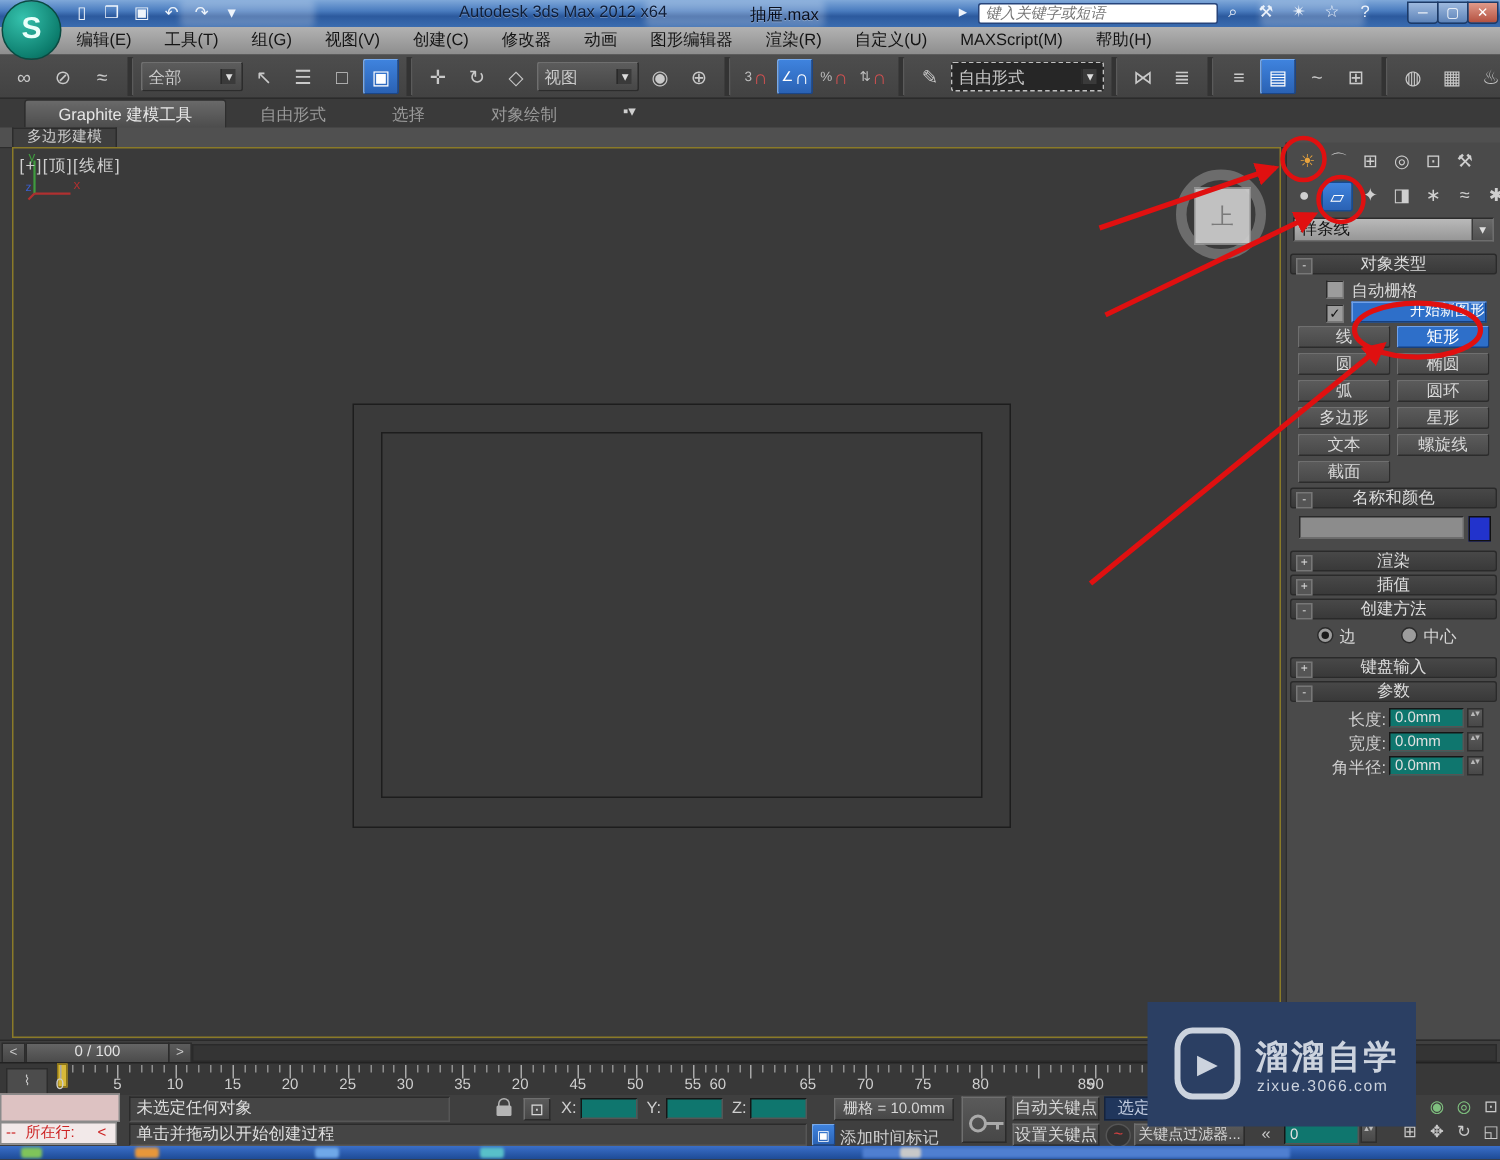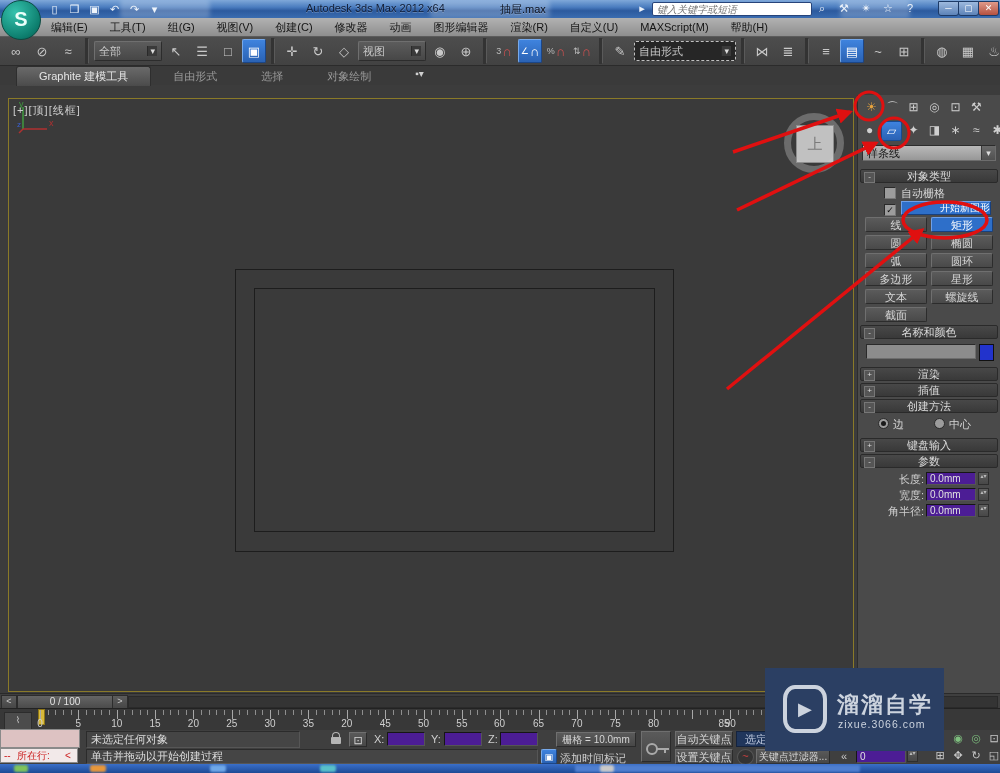--- a/index.html
+++ b/index.html
@@ -87,21 +87,21 @@
     color:#ddd;font-size:8px;line-height:8px;text-align:center;}
   .chk{display:inline-block;width:10px;height:10px;background:#9c9c9c;border:1px solid;border-color:#2a2a2a #777 #777 #2a2a2a;
     vertical-align:-2px;margin-right:5px;font-size:9px;line-height:10px;text-align:center;color:#111;}
   .bluebar{background:#2e6fc9;color:#fff;border:1px solid;border-color:#6fa0e8 #17407e #17407e #6fa0e8;}
   .ot-grid{position:absolute;left:7px;top:122px;width:130px;display:grid;grid-template-columns:62px 62px;gap:3px 4px;}
   .pbtn{height:15px;background:linear-gradient(#5b5b5b,#494949);border:1px solid;border-color:#6f6f6f #2c2c2c #2c2c2c #6f6f6f;
     border-radius:2px;color:#d8d8d8;font-size:11px;line-height:14px;text-align:center;box-sizing:border-box;}
   .pbtn.hl{background:#2e6fc9;border-color:#6fa0e8 #17407e #17407e #6fa0e8;color:#fff;}
   .pbtn.ghost{visibility:hidden;}
   .inset{background:#8c8c8c;border:1px solid;border-color:#2a2a2a #6d6d6d #6d6d6d #2a2a2a;box-sizing:border-box;}
-  .dinset{background:#4c1d95;border:1px solid;border-color:#161616 #555 #555 #161616;color:#e0e0e0;box-sizing:border-box;}
+  .dinset{background:#0f766e;border:1px solid;border-color:#161616 #555 #555 #161616;color:#e0e0e0;box-sizing:border-box;}
   .spin{display:inline-block;width:11px;height:13px;background:linear-gradient(#5c5c5c,#484848);border:1px solid #2e2e2e;
     color:#b9b9b9;font-size:6px;line-height:6px;text-align:center;box-sizing:border-box;}
   .prow{position:absolute;left:6px;width:134px;height:14px;}
   .prow .plabel{position:absolute;right:74px;top:0;color:#cfcfcf;font-size:11px;}
   .prow .pfield{position:absolute;left:62px;top:0;width:50px;height:13px;font-size:10px;padding-left:3px;line-height:12px;}
   .prow .spin{position:absolute;left:114px;top:0;}
   .radio{display:inline-block;width:9px;height:9px;border-radius:50%;background:#9c9c9c;border:1px solid #2a2a2a;
     vertical-align:-1px;margin-right:4px;position:relative;}
   .radio.sel::after{content:"";position:absolute;left:2px;top:2px;width:5px;height:5px;border-radius:50%;background:#1a1a1a;}
 
@@ -385,20 +385,23 @@
 
   <div id="ribbon1" class="abs">
     <span style="display:flex;align-items:flex-end;">
 
     <span class="rtab active">Graphite 建模工具</span>
         <span class="rtab">自由形式</span>
         <span class="rtab">选择</span>
         <span class="rtab">对象绘制</span>
       </span>
     <span id="ribbon-min">▪▾</span>
+  </div>
+  <div id="ribbon2" class="abs">
+    <span id="subtab">多边形建模</span>
   </div>
 
   <div id="viewport" class="abs">
     <div id="vplabel" class="abs">[+][顶][线框]</div>
     <div id="wf-outer" class="wf"></div>
     <div id="wf-inner" class="wf"></div>
     <div id="viewcube" class="abs">
       <div id="vc-ring"></div>
       <div id="vc-face">上</div>
     </div>
@@ -622,21 +625,21 @@
       <div class="rlabel" style="left: 116.7px;">10</div>
       <div class="rlabel" style="left: 155.1px;">15</div>
       <div class="rlabel" style="left: 193.4px;">20</div>
       <div class="rlabel" style="left: 231.8px;">25</div>
       <div class="rlabel" style="left: 270.1px;">30</div>
       <div class="rlabel" style="left: 308.4px;">35</div>
       <div class="rlabel" style="left: 346.8px;">20</div>
       <div class="rlabel" style="left: 385.2px;">45</div>
       <div class="rlabel" style="left: 423.5px;">50</div>
       <div class="rlabel" style="left: 461.9px;">55</div>
-      <div class="rlabel" style="left: 492px; padding-left: 15px;">60</div>
+      <div class="rlabel" style="left: 471px; padding-left: 15px;">60</div>
       <div class="rlabel" style="left: 538.5px;">65</div>
       <div class="rlabel" style="left: 576.9px;">70</div>
       <div class="rlabel" style="left: 615.3px;">75</div>
       <div class="rlabel" style="left: 653.6px;">80</div>
       <div class="rlabel" style="left: 724px;">85</div>
       <div class="rlabel" style="left: 730.3px;">90</div>
     </div>
 
   <div id="statusbar" class="abs">
     <div id="listener-pink"></div>

